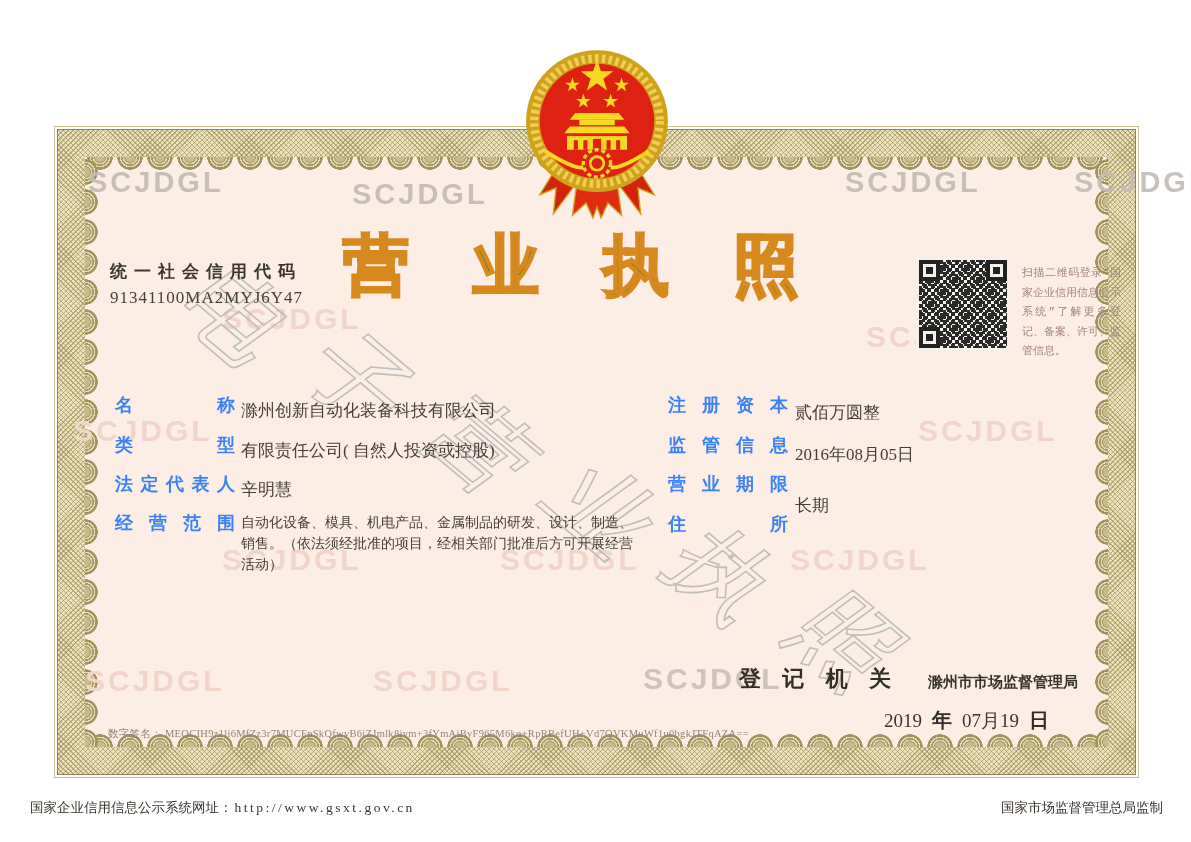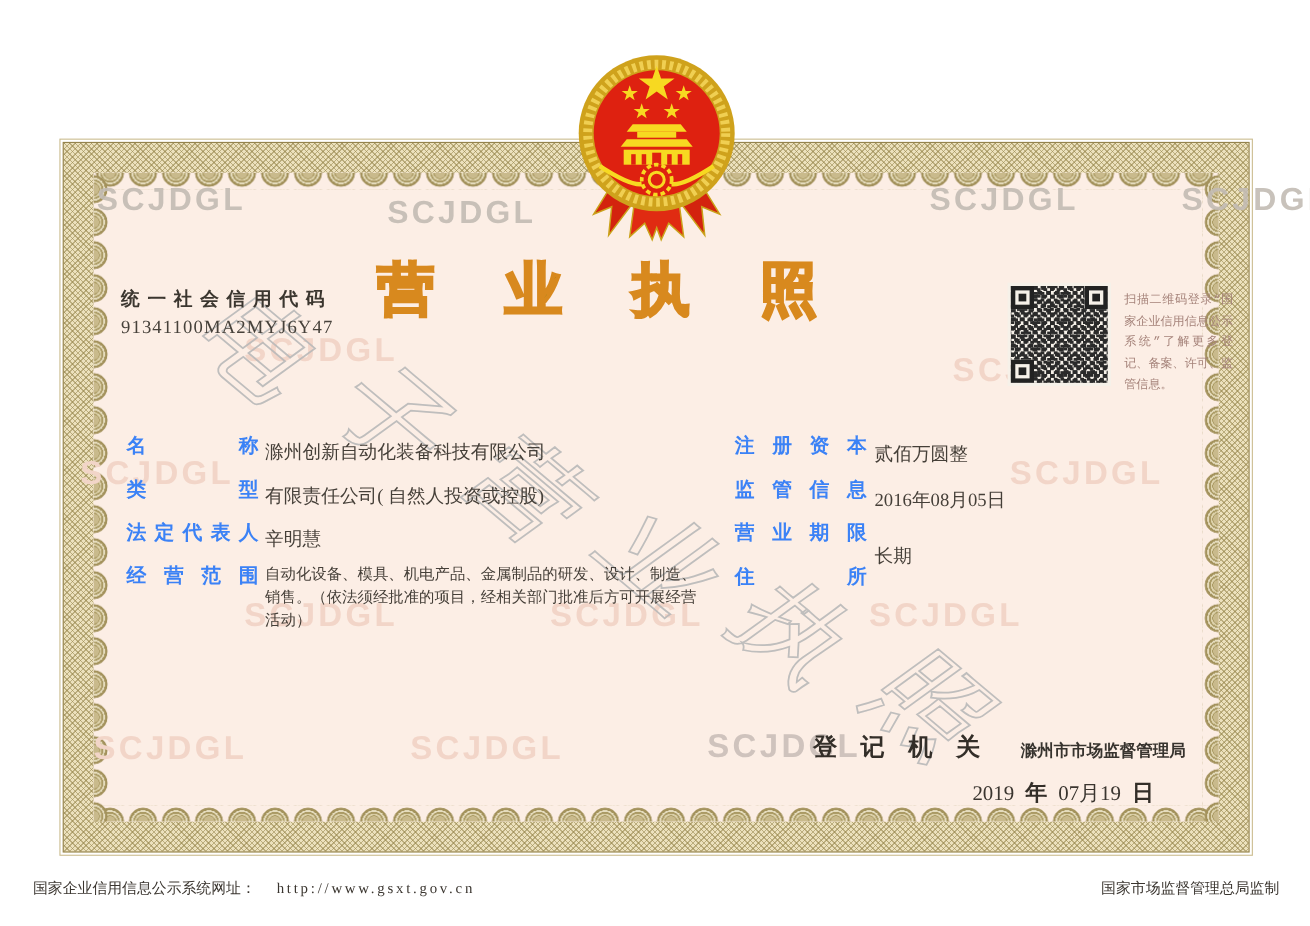--- a/index.html
+++ b/index.html
@@ -40,23 +40,23 @@
   .wm.mid{color:#cfc3bd;}
   .diag{position:absolute;font:italic 95px "DejaVu Serif",serif;color:transparent;
       -webkit-text-stroke:1.6px #b9b9b9;transform:rotate(40deg);z-index:1;opacity:.9;}
 
   
   .content{position:absolute;inset:0;z-index:2;}
   .cc-label{position:absolute;left:110px;top:260px;font-weight:bold;font-size:17px;
       letter-spacing:7px;color:#3b362f;}
   .cc-value{position:absolute;left:110px;top:288px;font-family:"Liberation Serif",serif;
       font-size:17px;letter-spacing:1px;color:#46413a;}
-  .title{position:absolute;left:343px;top:238px;font-size:52px;font-weight:bold;
+  .title{position:absolute;left:343px;top:238px;font-size:66px;font-weight:bold;
       letter-spacing:64px;white-space:nowrap;color:#4d7c0f;-webkit-text-stroke:2.5px #d8891e;
-      line-height:1;}
+      line-height:1;font-family:Liberation Mono, monospace;}
   .qr{position:absolute;left:916px;top:257px;width:94px;height:94px;background:#f6f1e9;z-index:3;}
   .qr-noise{position:absolute;inset:3px;
       background-image:
         repeating-conic-gradient(#2a2a2a 0 25%, rgba(0,0,0,0) 0 50%),
         repeating-conic-gradient(#2a2a2a 0 25%, rgba(0,0,0,0) 0 50%);
       background-size:8px 8px,6px 6px;background-position:0 0,3px 2px;}
   .finder{position:absolute;width:21px;height:21px;box-sizing:border-box;
       border:4px solid #222;background:#f6f1e9;}
   .finder::after{content:"";position:absolute;left:3px;top:3px;width:7px;height:7px;background:#222;}
   .qr-caption{position:absolute;left:1022px;top:264px;width:99px;font-family:Liberation Mono, monospace;
@@ -73,21 +73,21 @@
   .reg-value{position:absolute;left:928px;top:673px;font-family:"Liberation Serif",serif;
       font-weight:bold;font-size:15px;color:#37332e;}
   .date-row{position:absolute;left:884px;top:707px;display:flex;align-items:baseline;}
   .date-num{font-family:"Liberation Serif",serif;font-size:19px;color:#3a352f;}
   .date-unit{font-weight:bold;font-size:20px;color:#332e28;margin:0 10px;}
   .sig{position:absolute;left:108px;top:727px;font-family:"Liberation Serif",serif;
       font-size:10.5px;color:#93837a;letter-spacing:.3px;}
 
   .foot-left{position:absolute;left:30px;top:799px;font-family:"Liberation Serif",serif;
       font-size:13.5px;color:#3a352f;}
-  .foot-left .url{letter-spacing:2.5px;margin-left:19px;}
+  .foot-left .url{letter-spacing:2.5px;margin-left:2px;}
   .foot-right{position:absolute;right:28px;top:799px;font-family:"Liberation Serif",serif;
       font-size:13.5px;color:#3a352f;}
 
   .emblem{position:absolute;left:515px;top:42px;width:164px;height:180px;z-index:4;}
 </style>
 </head>
 <body>
 
 <div class="frame">
   <div class="inner">
@@ -193,19 +193,23 @@
 
   <div class="reg-label">登记机关</div>
   <div class="reg-value">滁州市市场监督管理局</div>
   <div class="date-row">
     <span class="date-num">2019</span>
     <span class="date-unit">年</span>
     <span class="date-num">07月19</span>
     <span class="date-unit">日</span>
   </div>
 
+  <div class="sig">
+    <span>数字签名：</span>
+    <span>MEQCIH9z1li6MfZz3r7MUCFpSkQfwvB6iZJmlk8jvm+3fYmAiByF965M6kq+RpRBefUH+Vd7QVKMuWf1u0bgkJTFqAZA==</span>
+  </div>
 
   <div class="foot-left">
     <span>国家企业信用信息公示系统网址：</span><span class="url">http://www.gsxt.gov.cn</span>
   </div>
   <div class="foot-right">国家市场监督管理总局监制</div>
 
 </div>
 
 </body></html>

